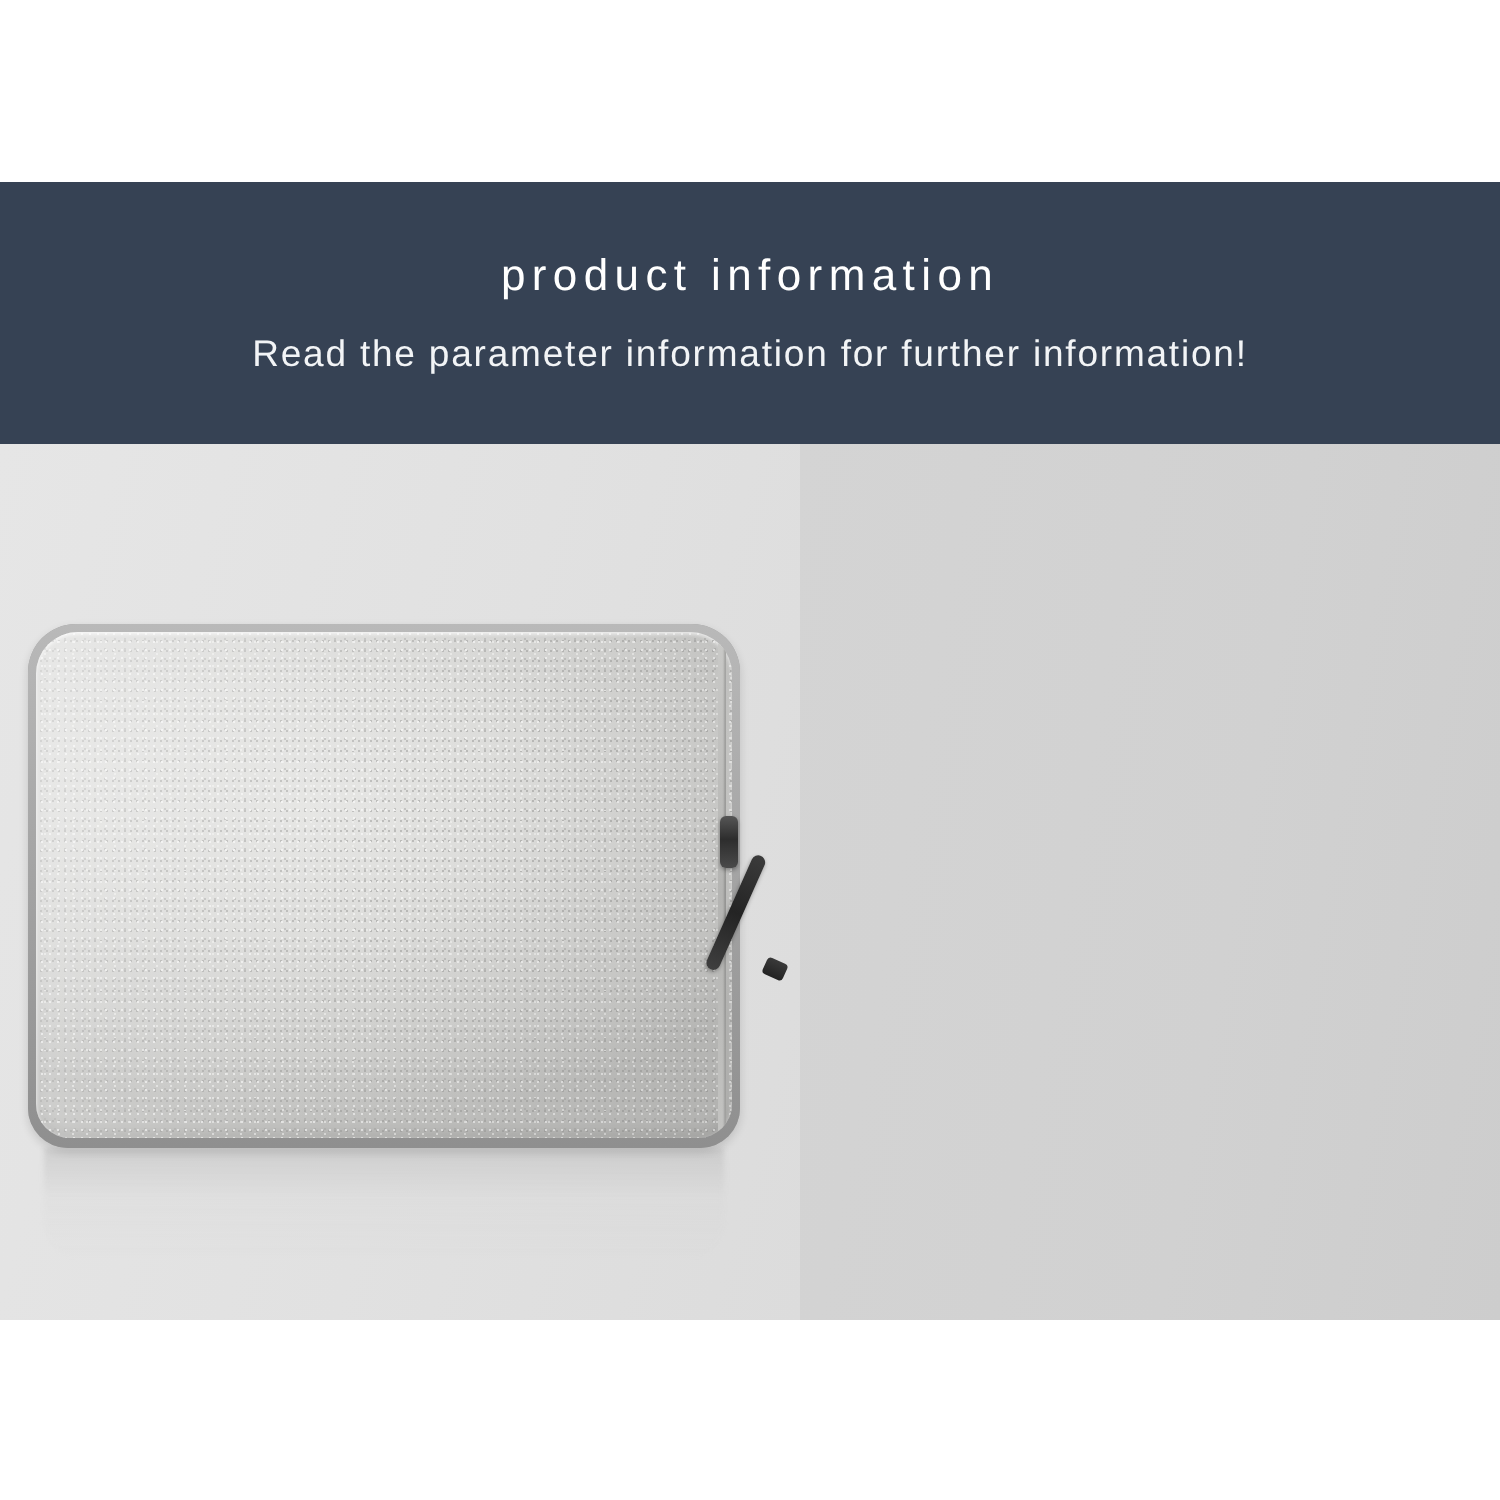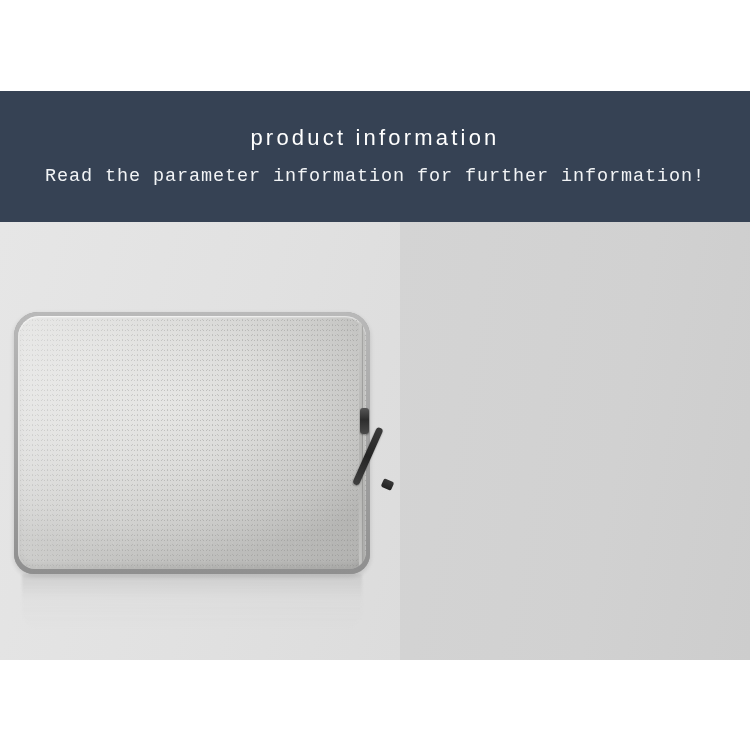--- a/index.html
+++ b/index.html
@@ -26,21 +26,20 @@
     margin-bottom:19px;
     white-space:nowrap;
   }
   .banner-sub{
     color:#f2f4f6;
     font-size:18.5px;
     letter-spacing:0.9px;
     font-weight:400;
     line-height:1;
     white-space:nowrap;
-    font-family:Liberation Mono, monospace;
   }
 
   
   .content{
     position:absolute;left:0;top:222px;width:750px;height:438px;
   }
   .panel-left{
     position:absolute;left:0;top:0;width:400px;height:438px;
     background:#e2e2e2;
     background-image:linear-gradient(105deg,#e6e6e6 0%,#e1e1e1 55%,#dcdcdc 100%);

